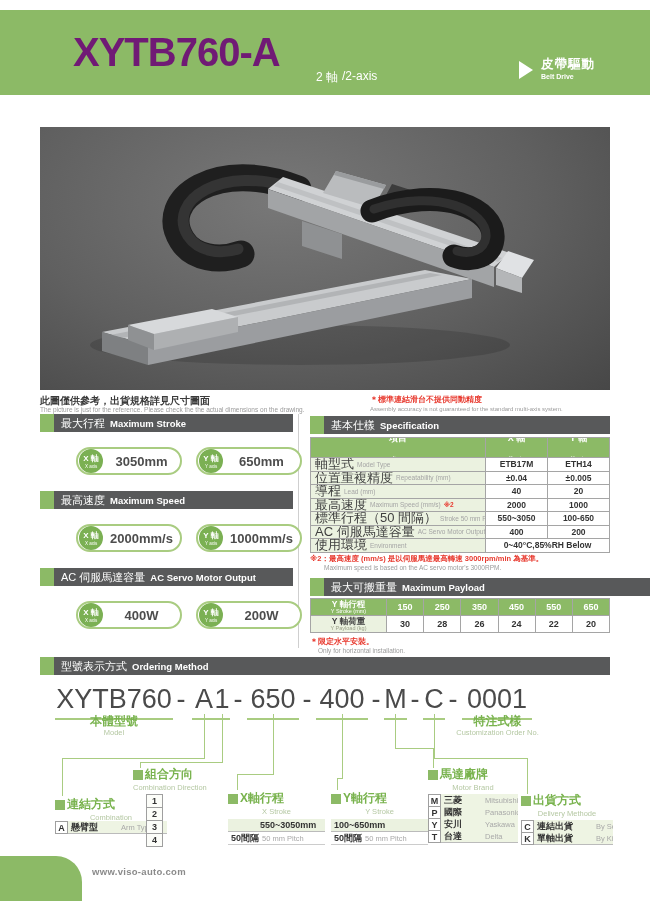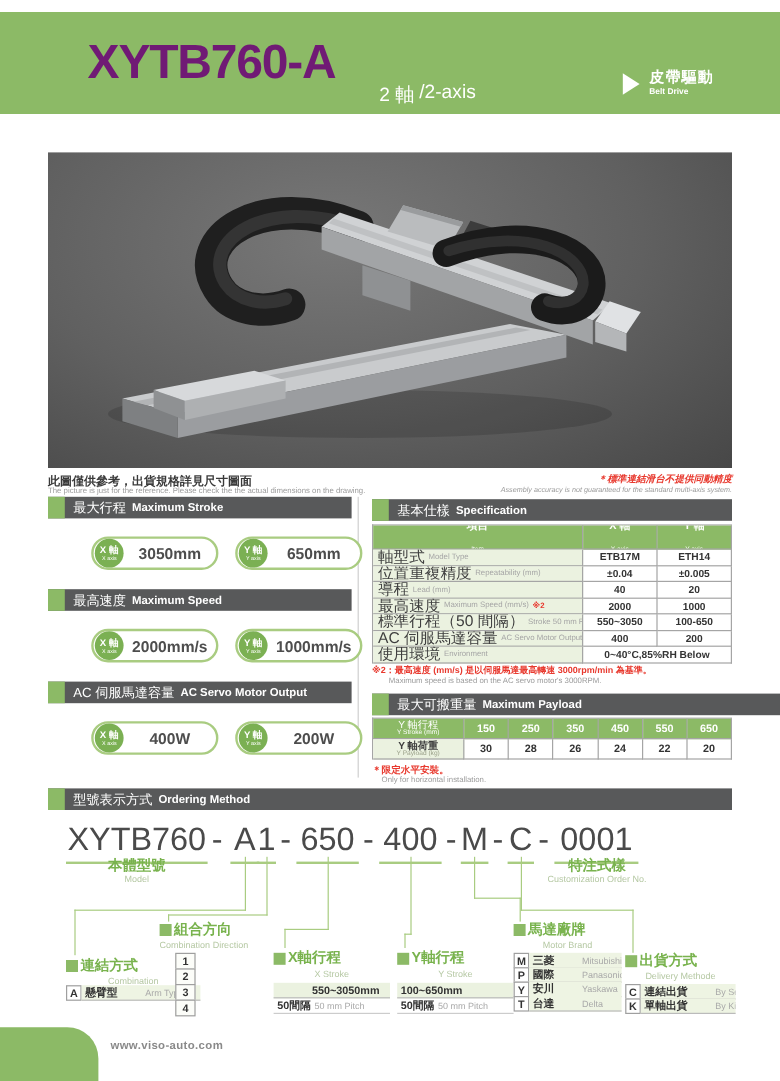--- a/index.html
+++ b/index.html
@@ -13,33 +13,33 @@
     --gray-en:#9b9b9b;
   }
   html,body{margin:0;padding:0;background:#fff;}
   .page{position:relative;width:650px;height:901px;background:#fff;overflow:hidden;
         font-family:"Liberation Sans","DejaVu Sans",sans-serif;}
   .abs{position:absolute;}
 
   
   .header-band{left:0;top:10px;width:650px;height:85px;background:var(--green);}
   .model-title{left:73px;top:20px;font-size:40px;font-weight:bold;color:#701a75;letter-spacing:-1px;}
-  .model-sub{left:316px;top:59px;font-size:16px;color:#fff;display:flex;gap:4px;}
+  .model-sub{left:316px;top:59px;font-size:12px;color:#fff;display:flex;gap:4px;}
   .drive-tri{left:519px;top:51px;width:0;height:0;border-top:9px solid transparent;
              border-bottom:9px solid transparent;border-left:14px solid #fff;}
   .drive-text{left:541px;top:48px;color:#fff;line-height:1;}
   .drive-zh{font-size:12.5px;font-weight:bold;letter-spacing:1px;}
   .drive-en{font-size:7px;font-weight:bold;margin-top:2px;}
 
   
   .image-panel{left:40px;top:127px;width:570px;height:263px;
     background:radial-gradient(ellipse at 42% 28%, #787878 0%, #606060 55%, #474747 100%);}
   .caption-zh{left:40px;top:394px;font-size:10px;font-weight:bold;color:#3a3a3a;}
   .caption-en{left:40px;top:406px;font-size:6.5px;color:var(--gray-en);}
-  .asm-note{left:370px;top:394px;width:240px;text-align:right;font-style:italic;}
+  .asm-note{left:370px;top:394px;width:240px;}
   .red-note{color:var(--red);font-weight:bold;font-size:8px;}
   .gray-note{color:var(--gray-en);font-size:6px;margin-top:1px;}
 
   
   .secbar{background:var(--bar);color:#fff;display:flex;align-items:center;height:18px;}
   .secbar .sq{width:14px;height:18px;background:var(--green);margin-right:7px;flex:none;}
   .secbar .zh{font-size:11px;margin-right:5px;white-space:nowrap;}
   .secbar .en{font-size:9.5px;font-weight:bold;white-space:nowrap;}
 
   .vdiv{left:298px;top:414px;width:1px;height:234px;background:#cfcfcf;}
@@ -71,21 +71,21 @@
   .spec-fn-zh{left:310px;top:554px;font-size:7.5px;font-weight:bold;color:var(--red);}
   .spec-fn-en{left:324px;top:564px;font-size:6.5px;color:var(--gray-en);}
 
   
   .pay-table{left:310px;top:598px;width:300px;display:grid;box-sizing:border-box;
      grid-template-columns:76px repeat(6,1fr);grid-template-rows:17px 17px;
      border-left:1px solid #a5a5a5;border-top:1px solid #a5a5a5;background:#fff;}
   .pay-table>div{border-right:1px solid #a5a5a5;border-bottom:1px solid #a5a5a5;
      display:flex;align-items:center;justify-content:center;box-sizing:border-box;line-height:1;}
   .ph{background:var(--green);color:#fff;}
-  .ph .h1{font-size:8.5px;font-weight:normal;}
+  .ph .h1{font-size:8.5px;font-weight:bold;}
   .ph .h2{font-size:5.5px;margin-top:1px;}
   .pl{background:var(--green-bg);flex-direction:column;}
   .pl .h1{font-size:8.5px;font-weight:bold;color:#3f3f3f;}
   .pl .h2{font-size:5.5px;color:#9aa089;margin-top:1px;}
   .phv{font-size:9px;font-weight:bold;}
   .pv{font-size:9px;font-weight:bold;color:#333;}
   .col{flex-direction:column;justify-content:center;}
   .pay-note-zh{left:310px;top:636px;font-size:8px;font-weight:bold;color:var(--red);}
   .pay-note-en{left:318px;top:647px;font-size:6.5px;color:var(--gray-en);}
 

